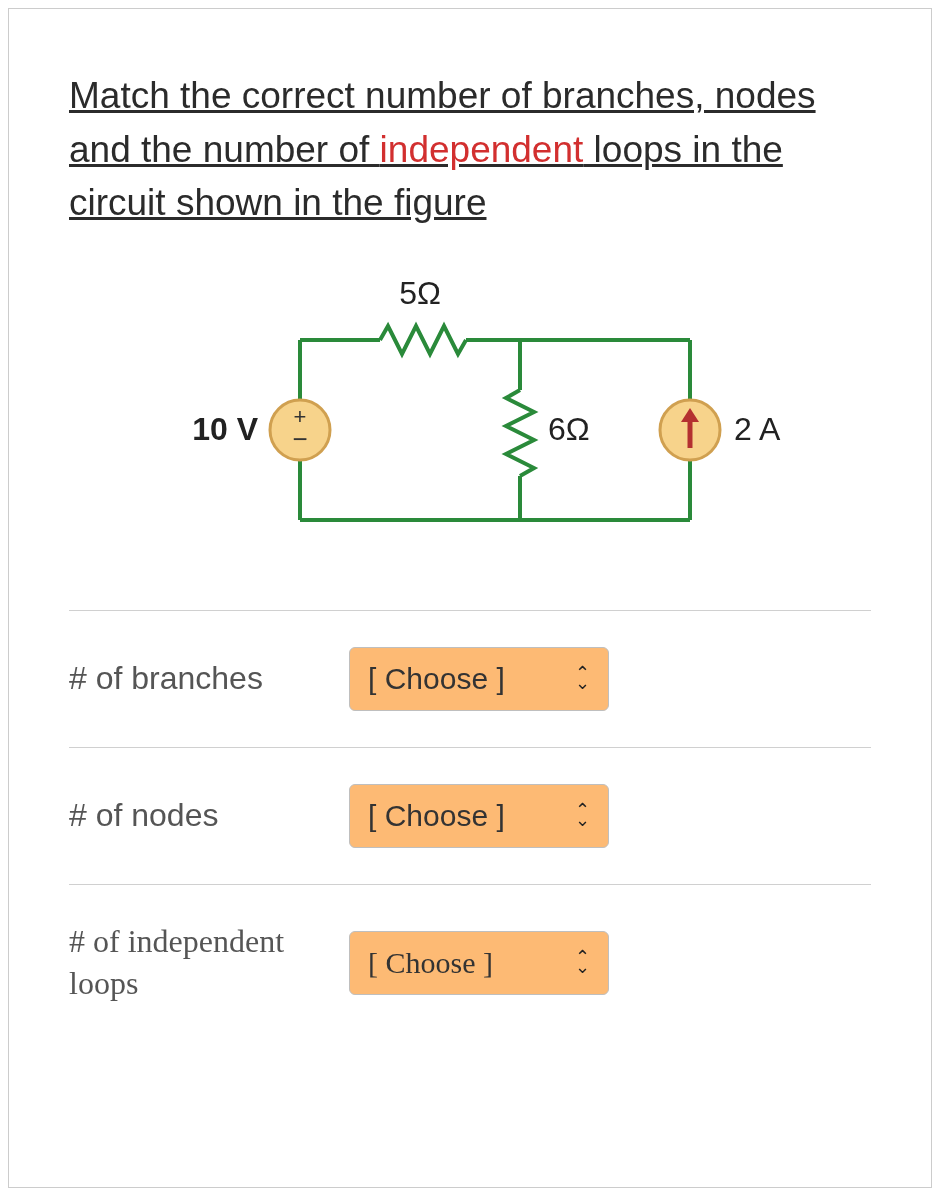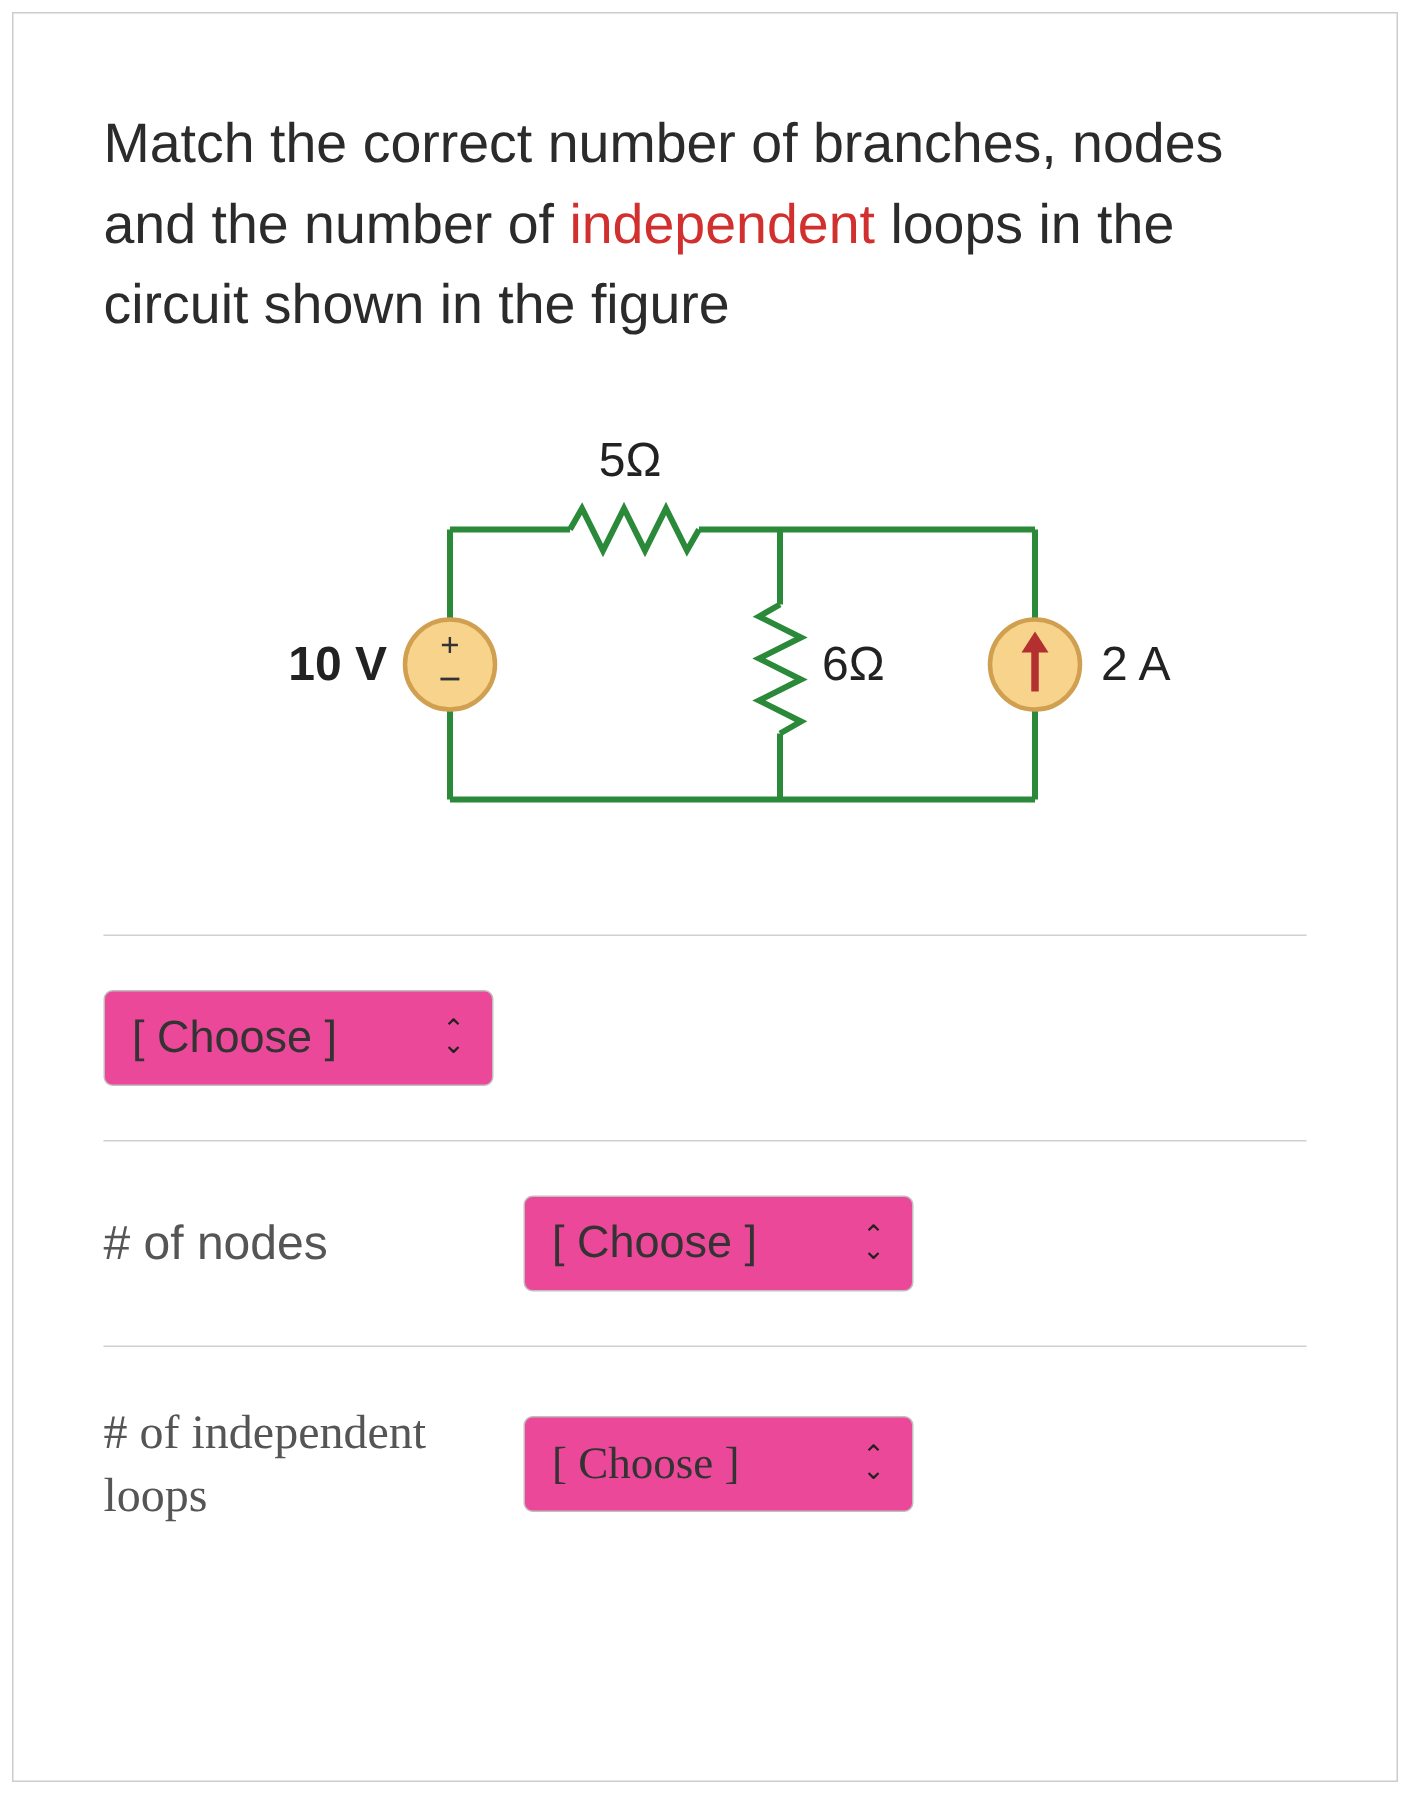--- a/index.html
+++ b/index.html
@@ -13,22 +13,23 @@
   .card {
     border: 1px solid #ccc;
     margin: 8px;
     padding: 60px 60px 50px 60px;
     min-height: 1180px;
   }
   .question {
     font-size: 37px;
     line-height: 1.45;
     color: #2b2b2b;
-    margin-bottom: 43px;
+    margin-bottom: 30px;
     font-weight: 400;
+    text-decoration: underline;
   }
   .question .red { color: #d22f2f; }
   .circuit-wrap {
     display: flex;
     justify-content: center;
     margin: 10px 0 50px 0;
   }
   .circuit-img {
     width: 640px;
     height: 300px;
@@ -46,21 +47,21 @@
     line-height: 1.3;
   }
   .select-box {
     display: inline-flex;
     align-items: center;
     border: 1px solid #bfbfbf;
     border-radius: 6px;
     padding: 14px 18px;
     font-size: 30px;
     color: #333;
-    background: #ec4899;
+    background: #fdba74;
     cursor: pointer;
     user-select: none;
     min-width: 260px;
     justify-content: space-between;
     gap: 30px;
   }
   .select-box .arrows {
     display: inline-flex;
     flex-direction: column;
     line-height: 0.5;
@@ -116,20 +117,21 @@
       <path d="M540 148 L531 162 L549 162 Z" fill="#b43030"></path>
 
       <text x="270" y="44" text-anchor="middle" font-size="32" fill="#222" font-family="Arial">5Ω</text>
       <text x="108" y="180" text-anchor="end" font-size="32" font-weight="600" fill="#222" font-family="Arial">10 V</text>
       <text x="398" y="180" text-anchor="start" font-size="32" fill="#222" font-family="Arial">6Ω</text>
       <text x="584" y="180" text-anchor="start" font-size="32" fill="#222" font-family="Arial">2 A</text>
     </svg>
   </div>
 
   <div class="match-row">
+    <div class="match-label"># of branches</div>
     <div class="select-box">
       <span>[ Choose ]</span>
       <span class="arrows">
         <span>⌃</span>
           <span>⌄</span>
       </span>
     </div>
   </div>
 
   <div class="match-row">

